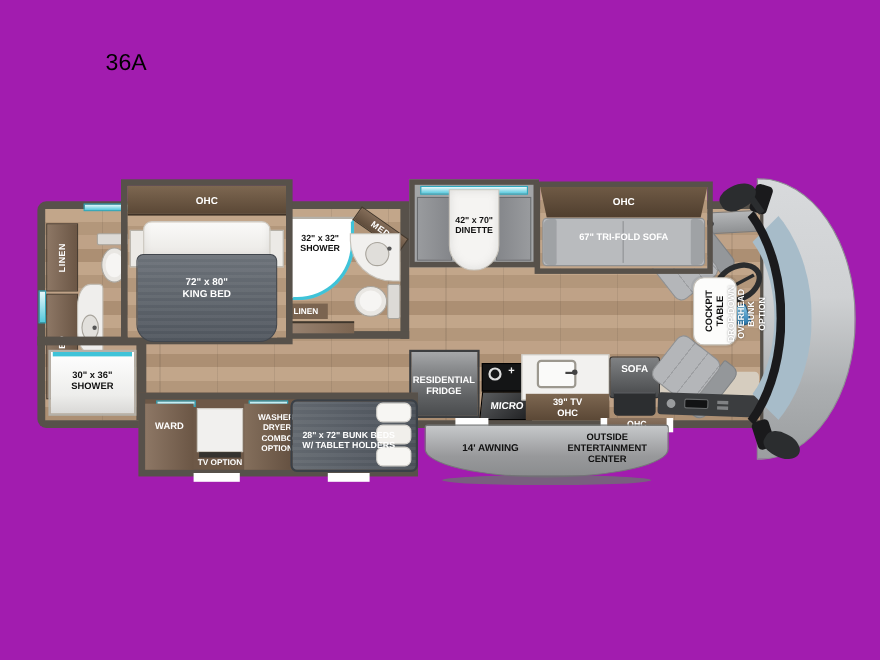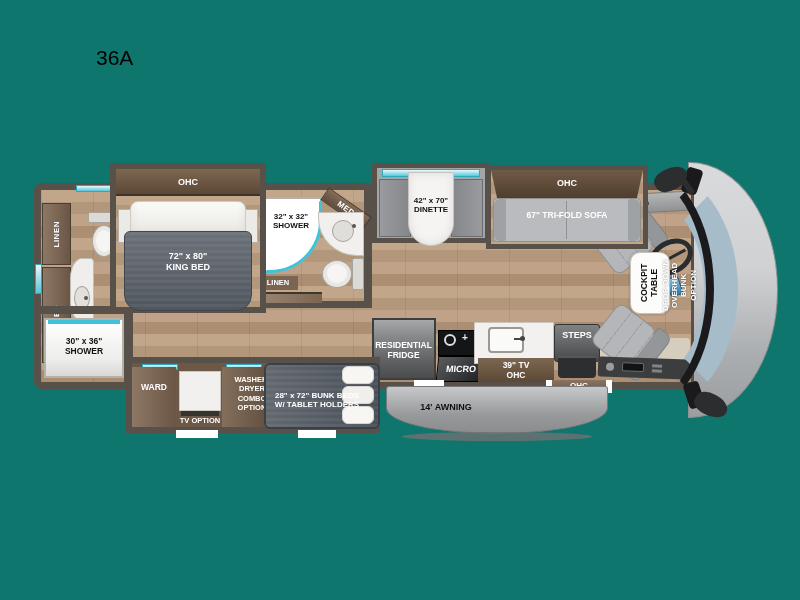--- a/index.html
+++ b/index.html
@@ -1,17 +1,17 @@
 <!DOCTYPE html>
 <html><head>
 <meta charset="utf-8">
 <style>
   * { margin:0; padding:0; box-sizing:border-box; }
   body { background:#fff; }
-  .stage { position:relative; width:800px; height:600px; background:#0f766e; overflow:hidden;
+  .stage { position:relative; width:800px; height:600px; background:#a21caf; overflow:hidden;
            font-family:"Liberation Sans", sans-serif;padding-left:46px; }
   .abs { position:absolute; }
   .lb { position:absolute; font-family:"Liberation Sans",sans-serif; font-weight:bold;
         white-space:pre-line; text-align:center; line-height:1.18; color:#fff; }
   .lb.dark { color:#101010; }
   .vtext { writing-mode:vertical-rl; transform:rotate(180deg); white-space:nowrap;
            font-weight:bold; color:#fff; font-family:"Liberation Sans",sans-serif; }
   .cab { position:absolute; display:flex; align-items:center; justify-content:center; }
   .rotwrap { position:absolute; display:flex; align-items:center; justify-content:center; }
   .rot { transform:rotate(-90deg); white-space:pre-line; text-align:center; line-height:1.15;
@@ -114,21 +114,21 @@
   <div class="abs" style="left:488px;top:327px;width:36px;height:26px;background:#fafaf9;border:2px solid #9c988f;border-radius:4px;"></div>
   <div class="abs" style="left:520px;top:336px;width:5px;height:5px;background:#444;border-radius:50%;"></div>
   <div class="abs" style="left:514px;top:338px;width:8px;height:2px;background:#444;"></div>
 
   <div class="lb" style="left:478px;top:358px;width:76px;height:24px;font-size:8.5px;padding-top:2px;
               background:linear-gradient(180deg,#7d6751,#5b4836);">39" TV
 OHC</div>
 
   <div class="abs" style="left:554px;top:324px;width:46px;height:38px;border:1px solid #333;border-radius:3px;
               background:linear-gradient(180deg,#808284,#47494b);"></div>
-  <div class="lb" style="left:554px;top:330px;width:46px;font-size:9px;">STEPS</div>
+  <div class="lb" style="left:554px;top:330px;width:46px;font-size:9px;">SOFA</div>
   <div class="abs" style="left:558px;top:356px;width:38px;height:22px;background:#2c2e30;border-radius:0 0 4px 4px;
               border-top:2px solid #55575a;"></div>
 
   <div class="abs" style="left:546px;top:380px;width:66px;height:13px;background:#fff;"></div>
   <div class="lb" style="left:552px;top:380px;width:54px;height:13px;font-size:8px;padding-top:1px;
               background:linear-gradient(180deg,#8a7360,#6b5645);">OHC</div>
   <div class="abs" style="left:414px;top:380px;width:30px;height:10px;background:#fff;"></div>
 
   <div class="abs" style="left:600px;top:338px;width:90px;height:24px;background:#d6cdbf;border-radius:4px;"></div>
 
@@ -247,15 +247,18 @@
     <div class="lb" style="left:130px;top:28px;width:110px;font-size:8px;">28" x 72" BUNK BEDS
 W/ TABLET HOLDERS</div>
   </div>
   <div class="abs" style="left:176px;top:430px;width:42px;height:8px;background:#fff;"></div>
   <div class="abs" style="left:298px;top:430px;width:38px;height:8px;background:#fff;"></div>
 
   <div class="abs" style="left:386px;top:386px;width:222px;height:48px;border:1px solid #767879;
               border-radius:3px 3px 50% 50% / 3px 3px 26px 26px;
               background:linear-gradient(180deg,#c6c8ca,#98999b 60%,#8a8c8e);"></div>
   <div class="lb dark" style="left:394px;top:402px;width:104px;font-size:9px;">14' AWNING</div>
+  <div class="lb dark" style="left:498px;top:392px;width:108px;font-size:8.5px;">OUTSIDE
+ENTERTAINMENT
+CENTER</div>
   <div class="abs" style="left:402px;top:432px;width:190px;height:9px;background:#6f7173;border-radius:50%;opacity:.8;"></div>
 
 </div>
 
 </body></html>

